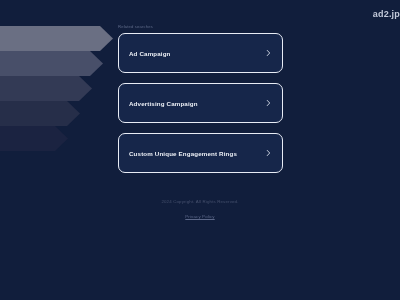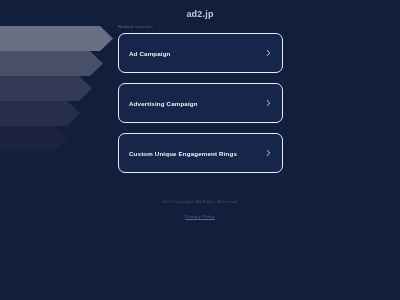--- a/index.html
+++ b/index.html
@@ -41,21 +41,21 @@
   }
   .wedge.left {
     left:0;
     clip-path: polygon(0 0, 100% 0, 55% 50%, 100% 100%, 0 100%);
   }
 
   
   .site-title {
     position:absolute;
     top:9px; left:0; right:0;
-    text-align:center;
+    text-align:right;
     font-size:9px;
     font-weight:bold;
     color:#c3cada;
     letter-spacing:.2px;
     z-index:5;
   }
 
   
   .main {
     position:absolute;

